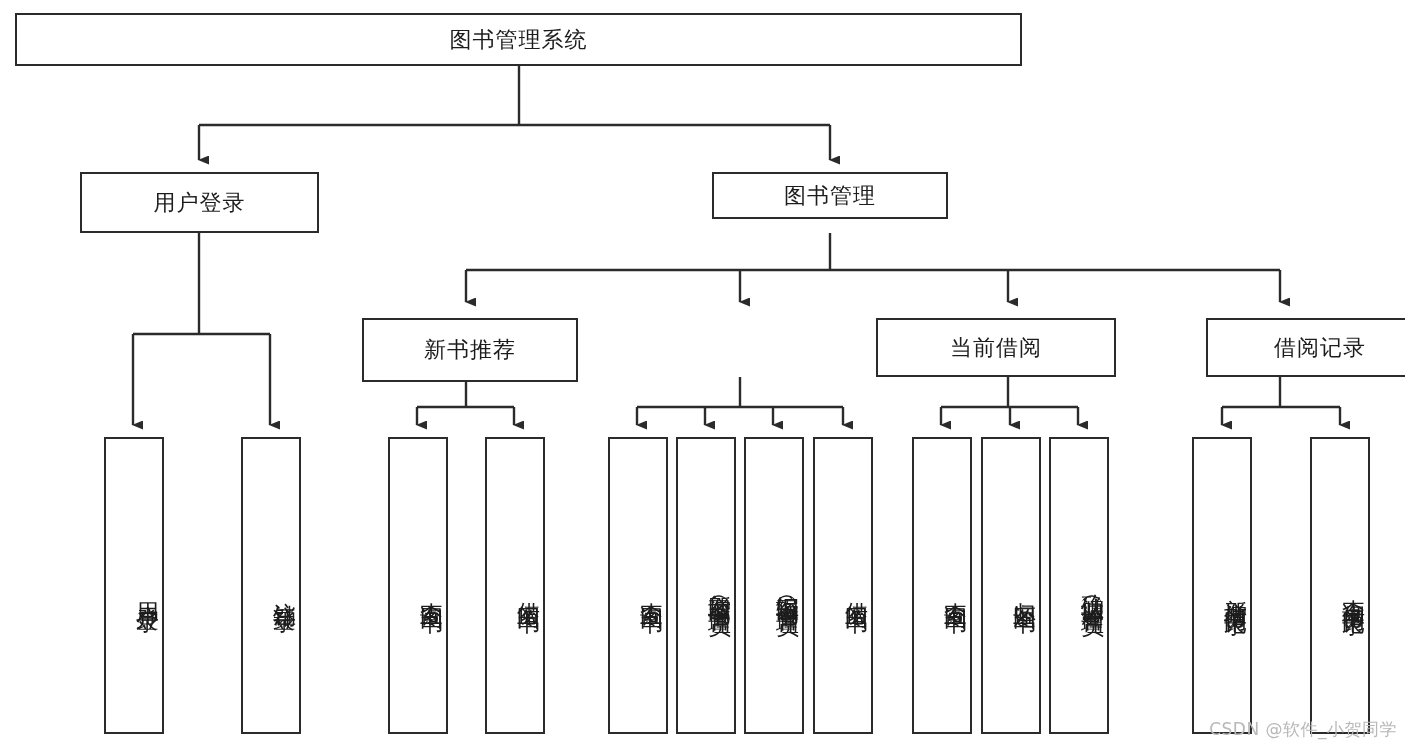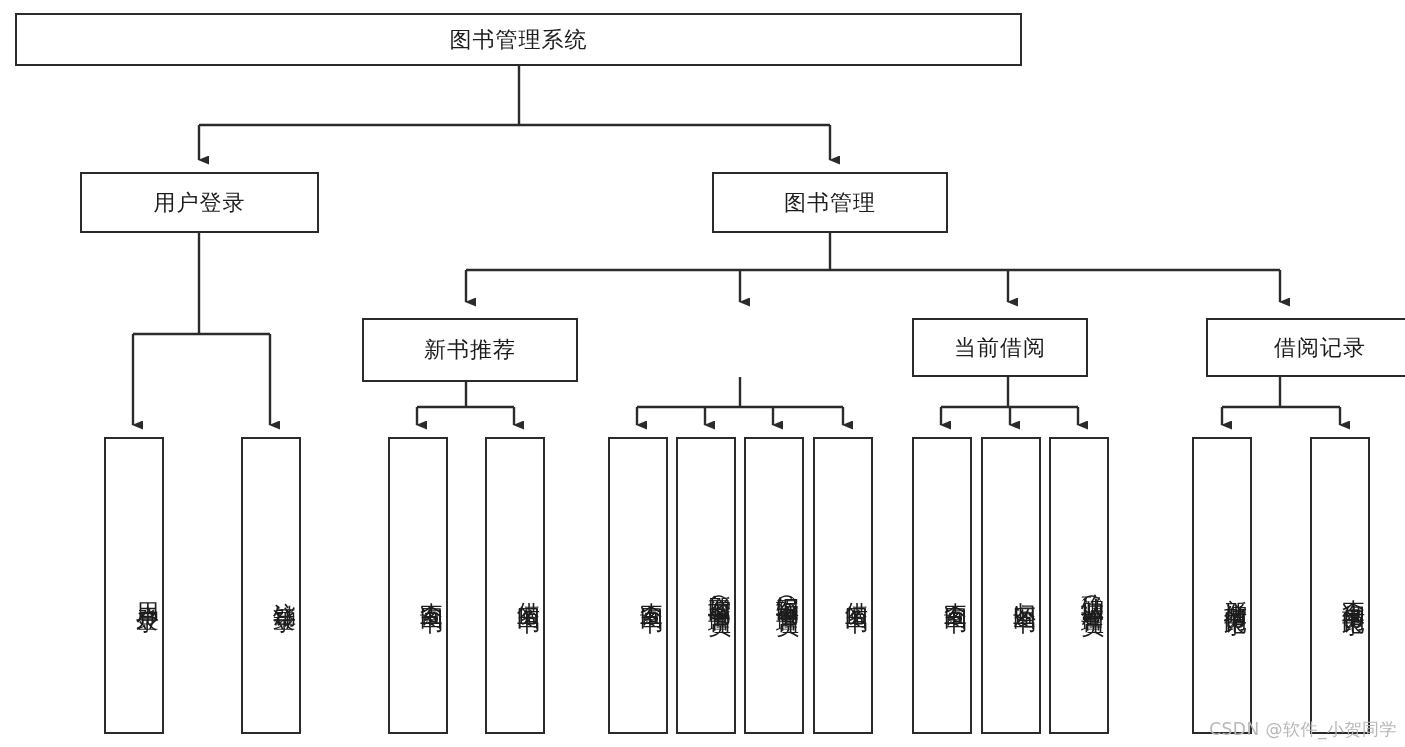--- a/index.html
+++ b/index.html
@@ -121,28 +121,28 @@
     </g>
   </svg>
 
   <div class="node horiz" style="left:15px; top:13px; width:1007px; height:53px;">
     <span>图书管理系统</span>
   </div>
 
   <div class="node horiz" style="left:80px; top:172px; width:239px; height:61px;">
     <span>用户登录</span>
   </div>
-  <div class="node horiz" style="left:712px; top:172px; width:236px; height:61px;">
+  <div class="node horiz" style="left:712px; top:172px; width:236px; height:47px;">
     <span>图书管理</span>
   </div>
 
   <div class="node horiz" style="left:362px; top:318px; width:216px; height:64px;">
     <span>新书推荐</span>
   </div>
-  <div class="node horiz" style="left:912px; top:318px; width:176px; height:59px;">
+  <div class="node horiz" style="left:876px; top:318px; width:240px; height:59px;">
     <span>当前借阅</span>
   </div>
   <div class="node horiz" style="left:1172px; top:318px; width:228px; height:59px;margin-left:34px;">
     <span>借阅记录</span>
   </div>
 
   <div class="node vert" style="left:104px; top:437px; width:60px; height:297px;">
     <span class="vlabel">用户登录</span>
   </div>
   <div class="node vert" style="left:241px; top:437px; width:60px; height:297px;">

